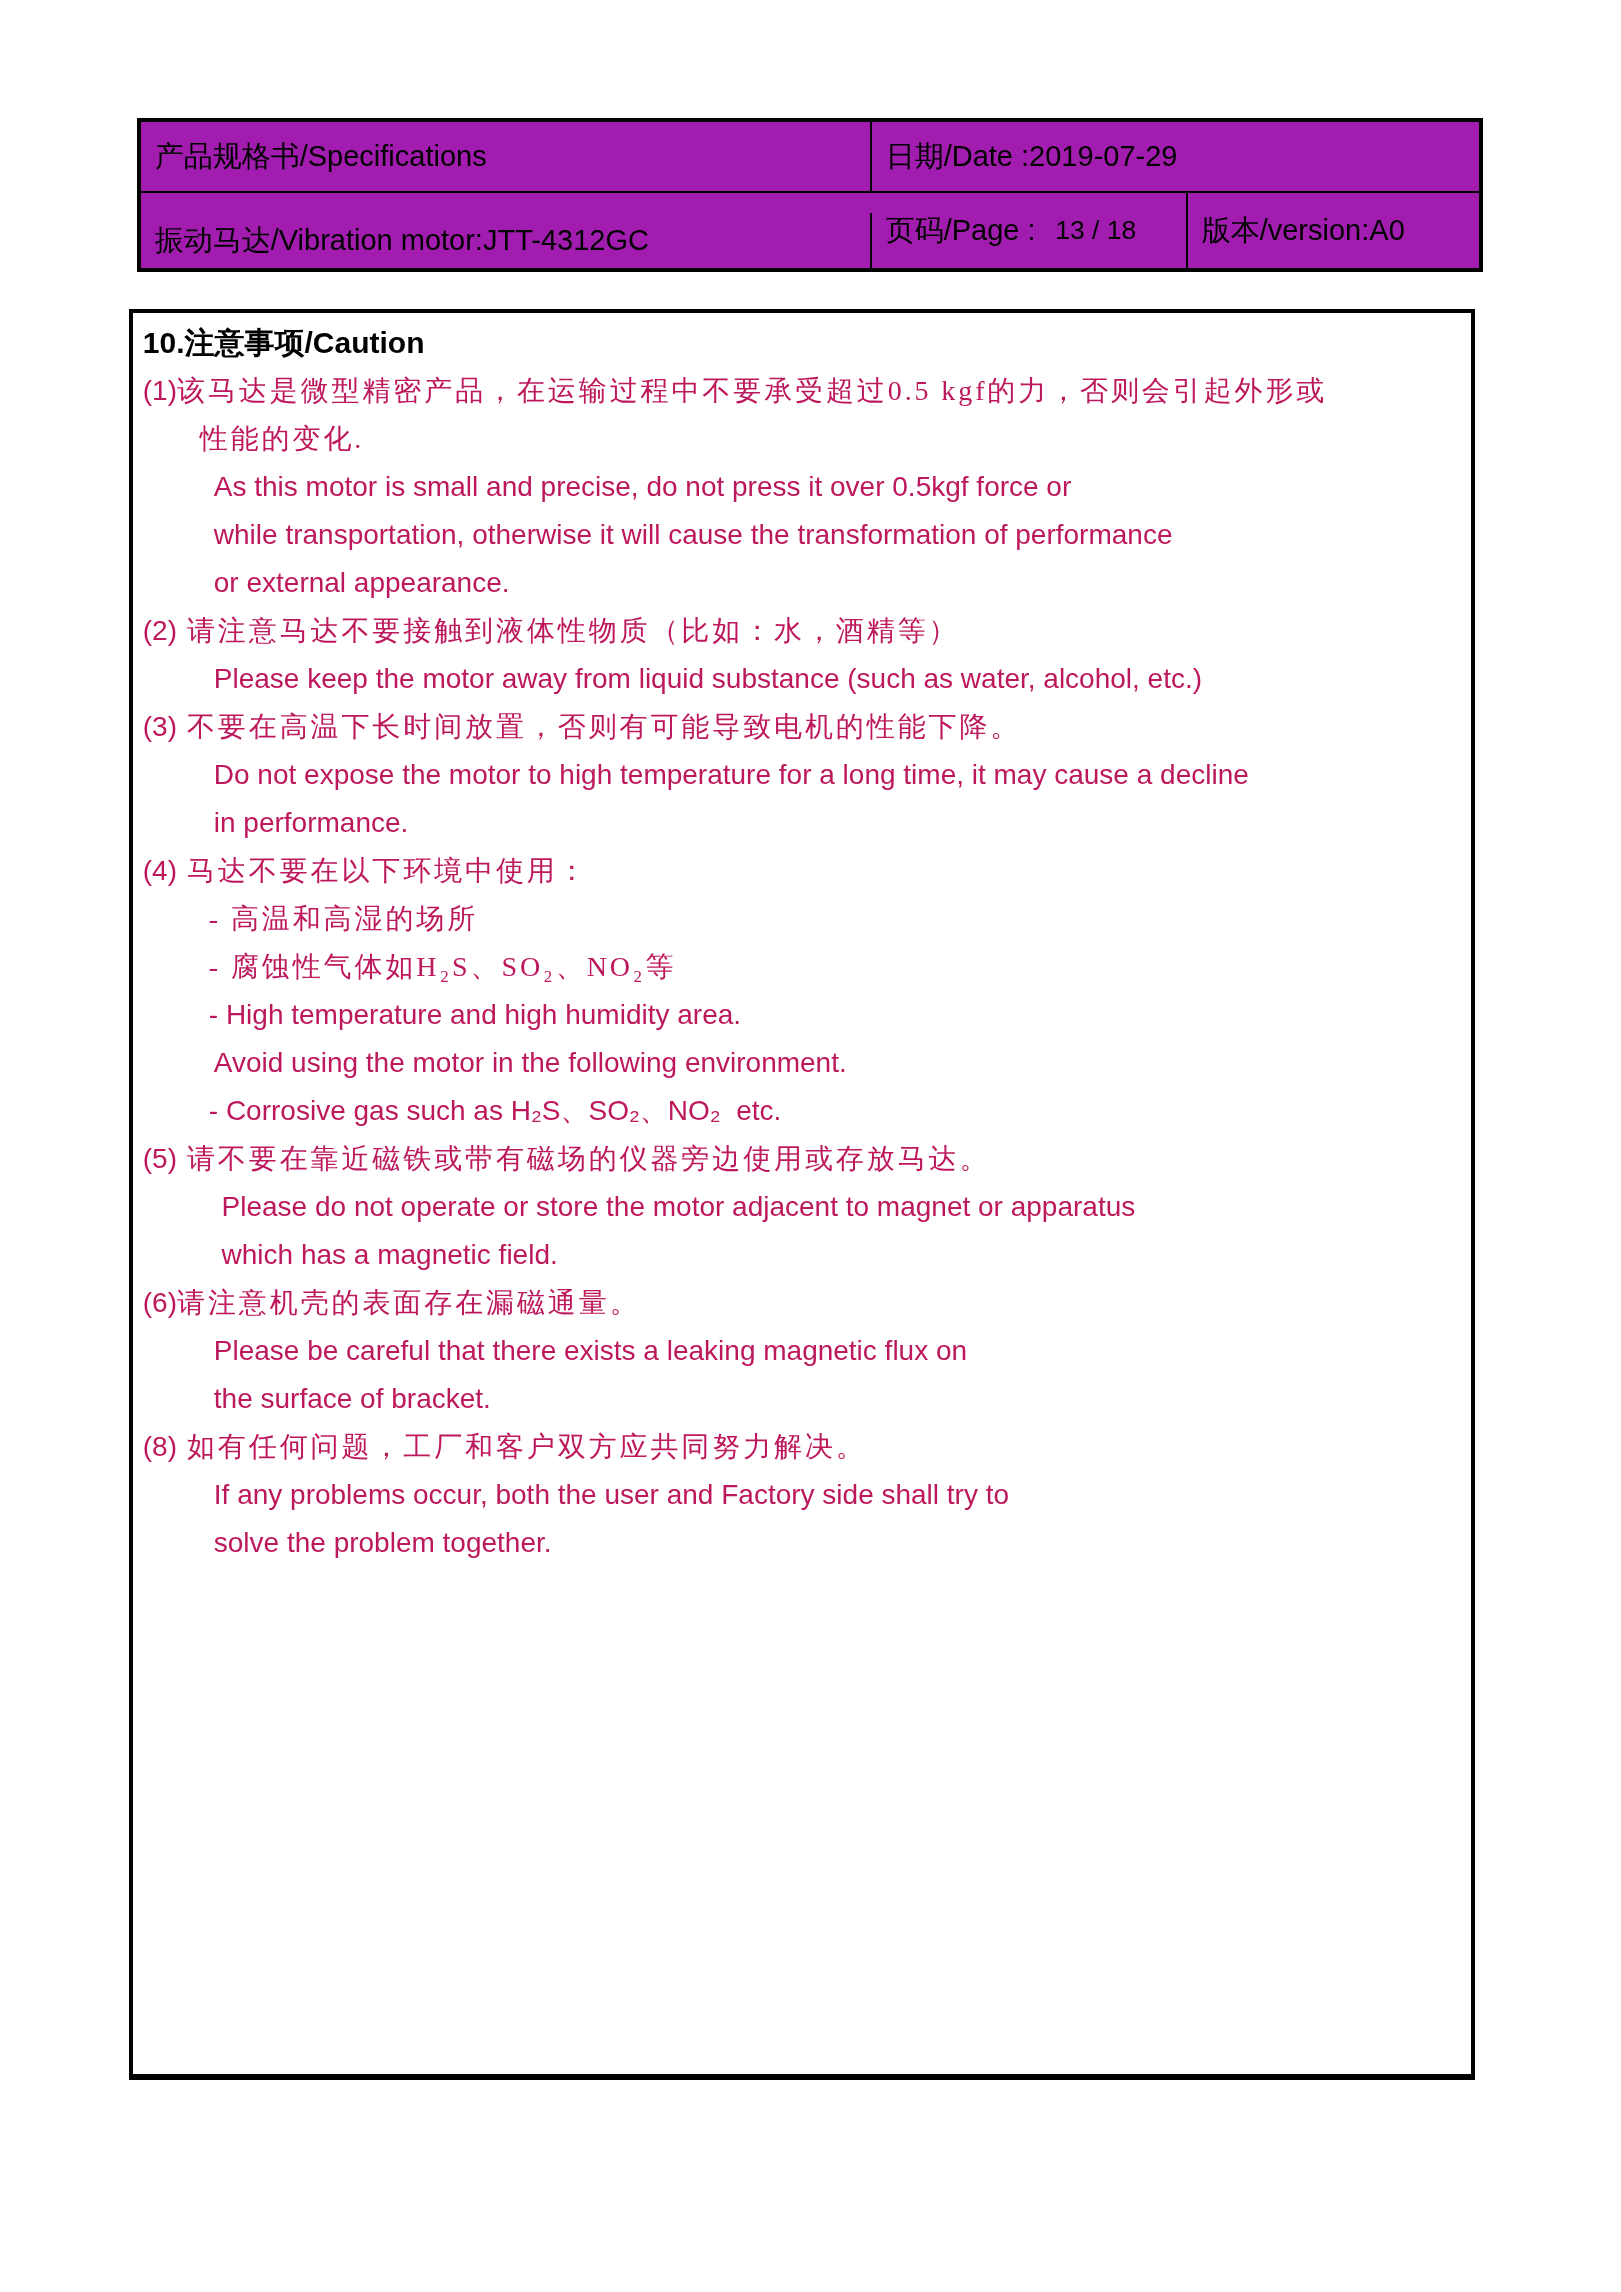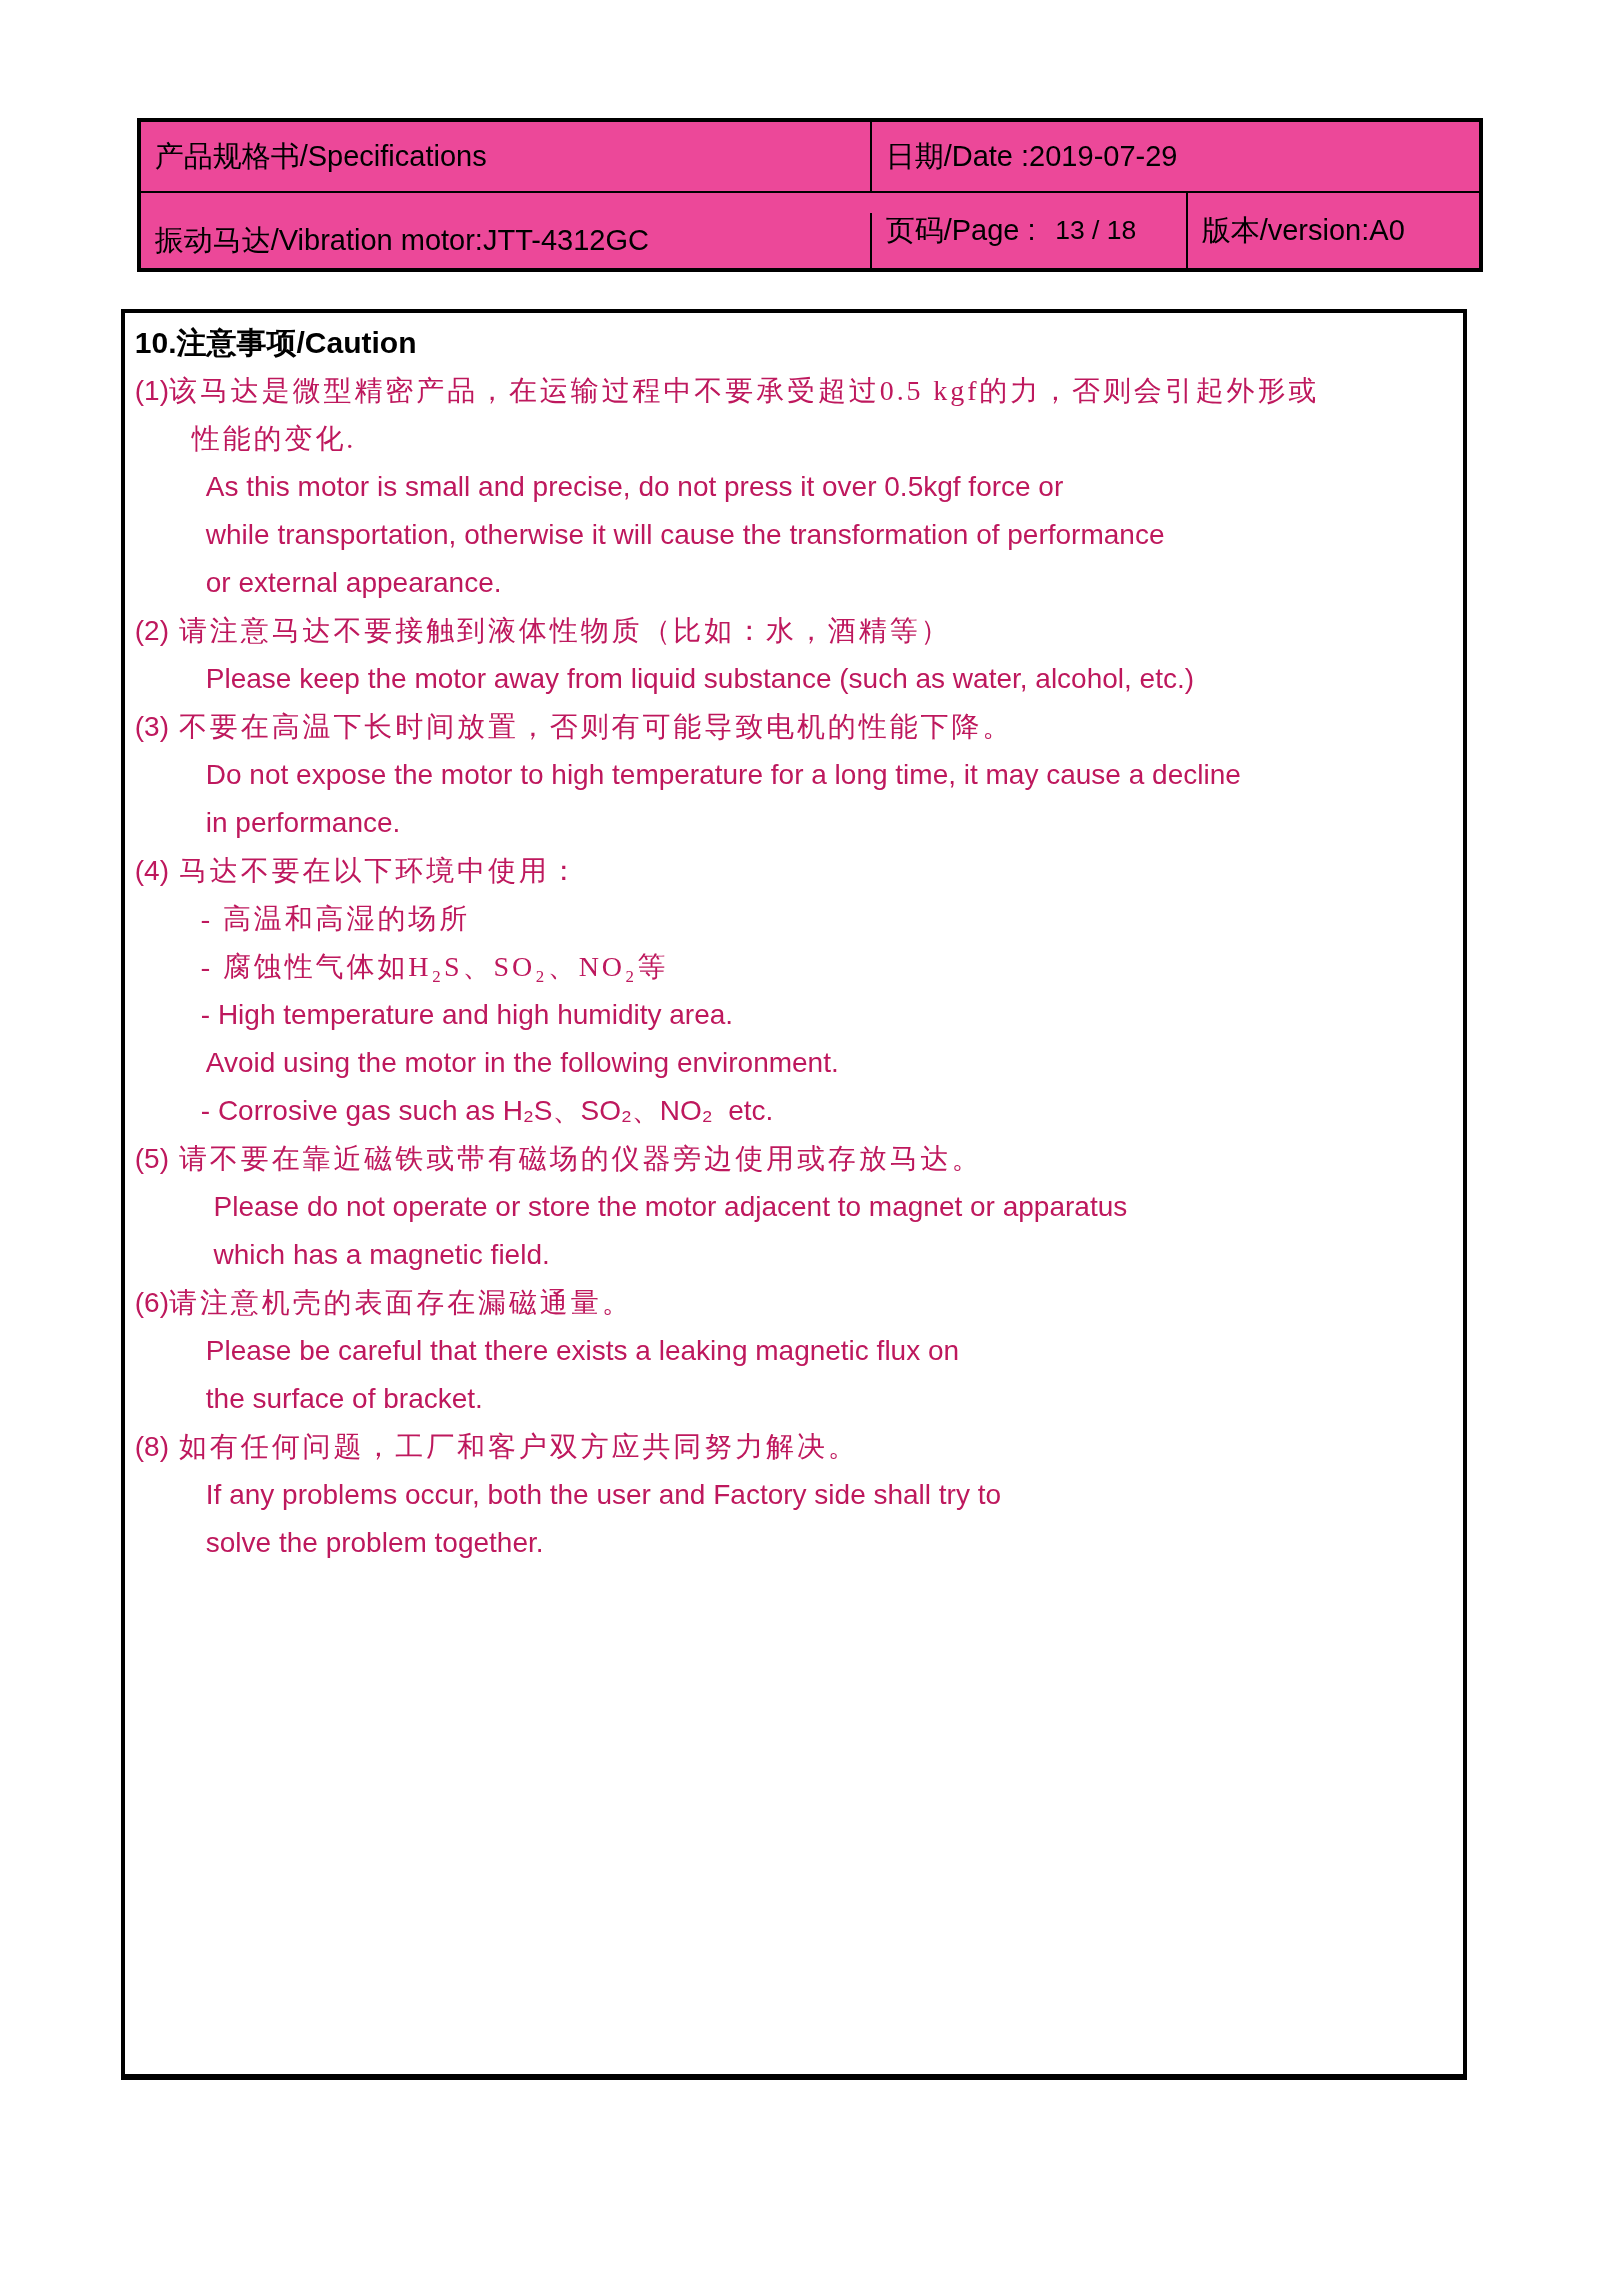--- a/index.html
+++ b/index.html
@@ -17,21 +17,21 @@
     position: absolute;
     left: 137px;
     top: 118px;
     width: 1346px;
     height: 154px;
     box-sizing: border-box;
     border: 4.9px solid #000000;
     display: grid;
     grid-template-columns: 731px 316px 1fr;
     grid-template-rows: 71px 1fr;
-    background: #ec4899;
+    background: #a21caf;
   }
   .cell {
     display: flex;
     align-items: center;
     padding-left: 13.7px;
     box-sizing: border-box;
     font-family: "Liberation Sans", "DejaVu Sans", sans-serif;
     font-size: 29px;
     white-space: pre;
     color: #000000;
@@ -39,21 +39,21 @@
   .cell.spec    { grid-column: 1;     grid-row: 1; border-right: 2px solid #000; border-bottom: 2px solid #000; }
   .cell.date    { grid-column: 2 / 4; grid-row: 1; border-bottom: 2px solid #000; }
   .cell.motor   { grid-column: 1;     grid-row: 2; border-right: 2px solid #000; margin-top: 20px; }
   .cell.pagec   { grid-column: 2;     grid-row: 2; border-right: 2px solid #000; }
   .cell.version { grid-column: 3;     grid-row: 2; }
   .page-value   { font-size: 26.5px; margin-left: 19.6px; }
 
   
   .caution-box {
     position: absolute;
-    left: 121px;
+    left: 129px;
     top: 309px;
     width: 1346px;
     height: 1771px;
     box-sizing: border-box;
     border: 4.9px solid #000000;
     border-bottom-width: 6.9px;
     padding: 5.9px 15.7px 0 9.8px;
     background: #ffffff;
     overflow: hidden;
   }

